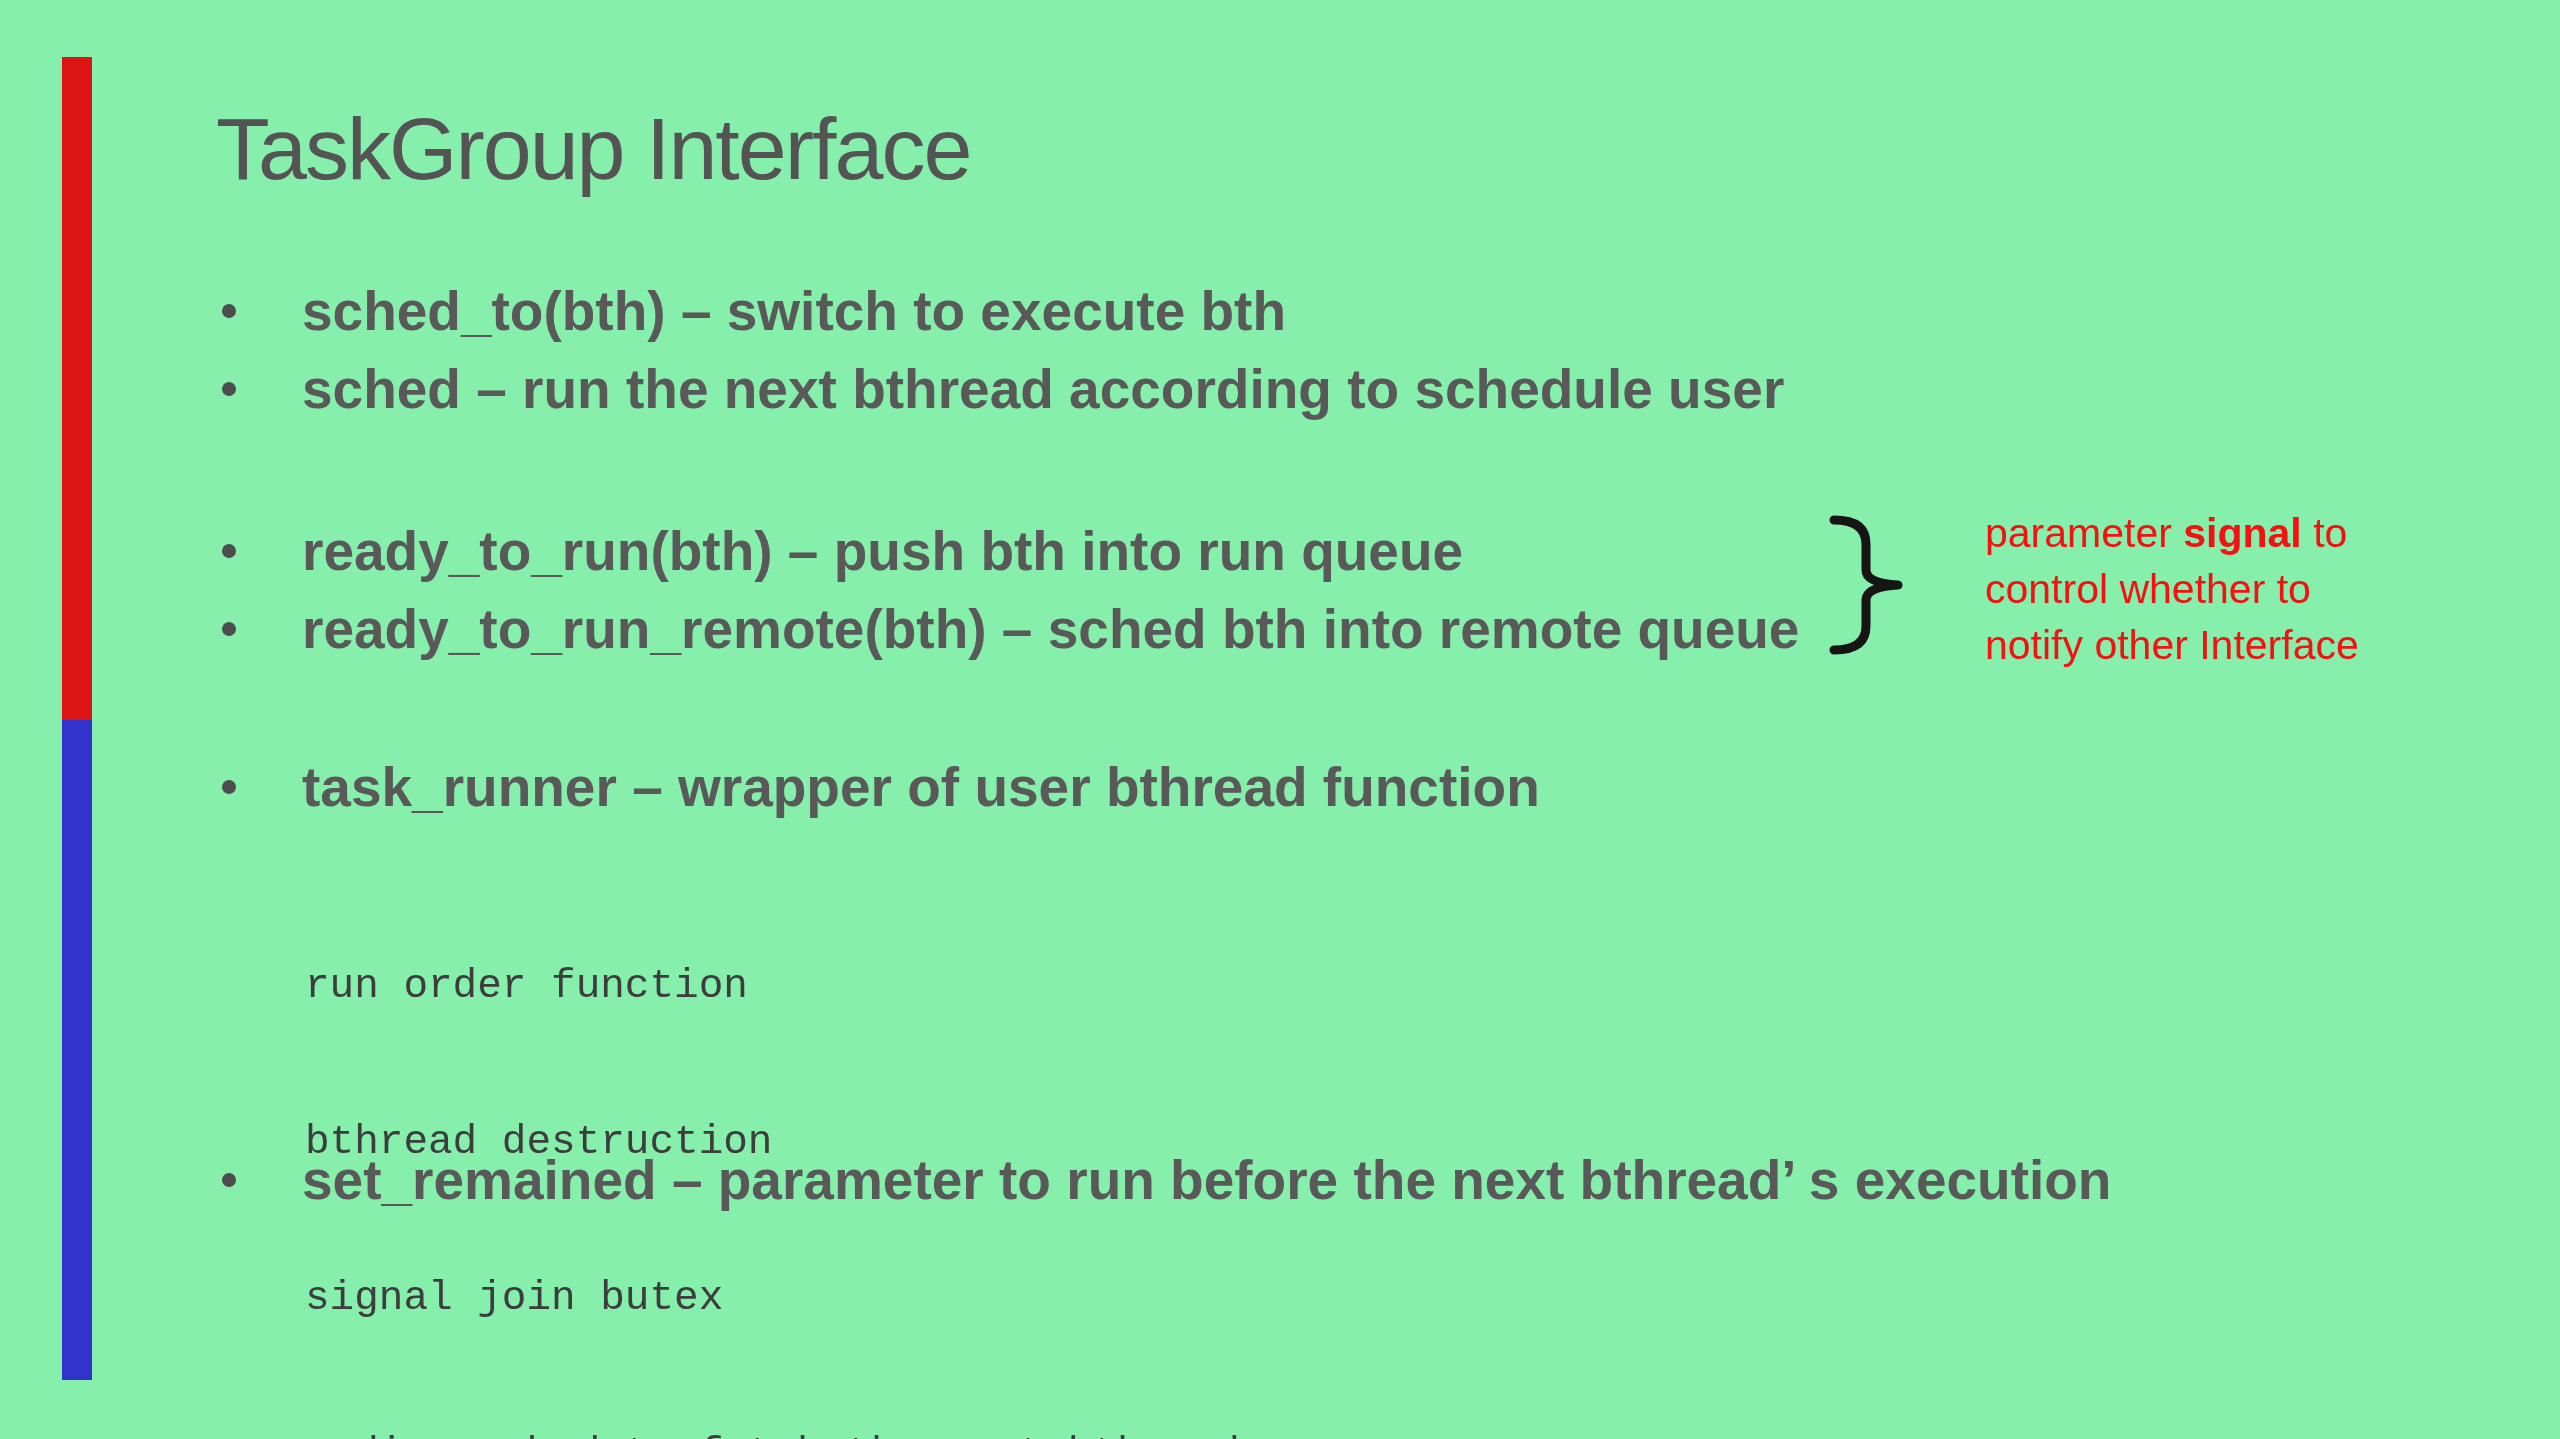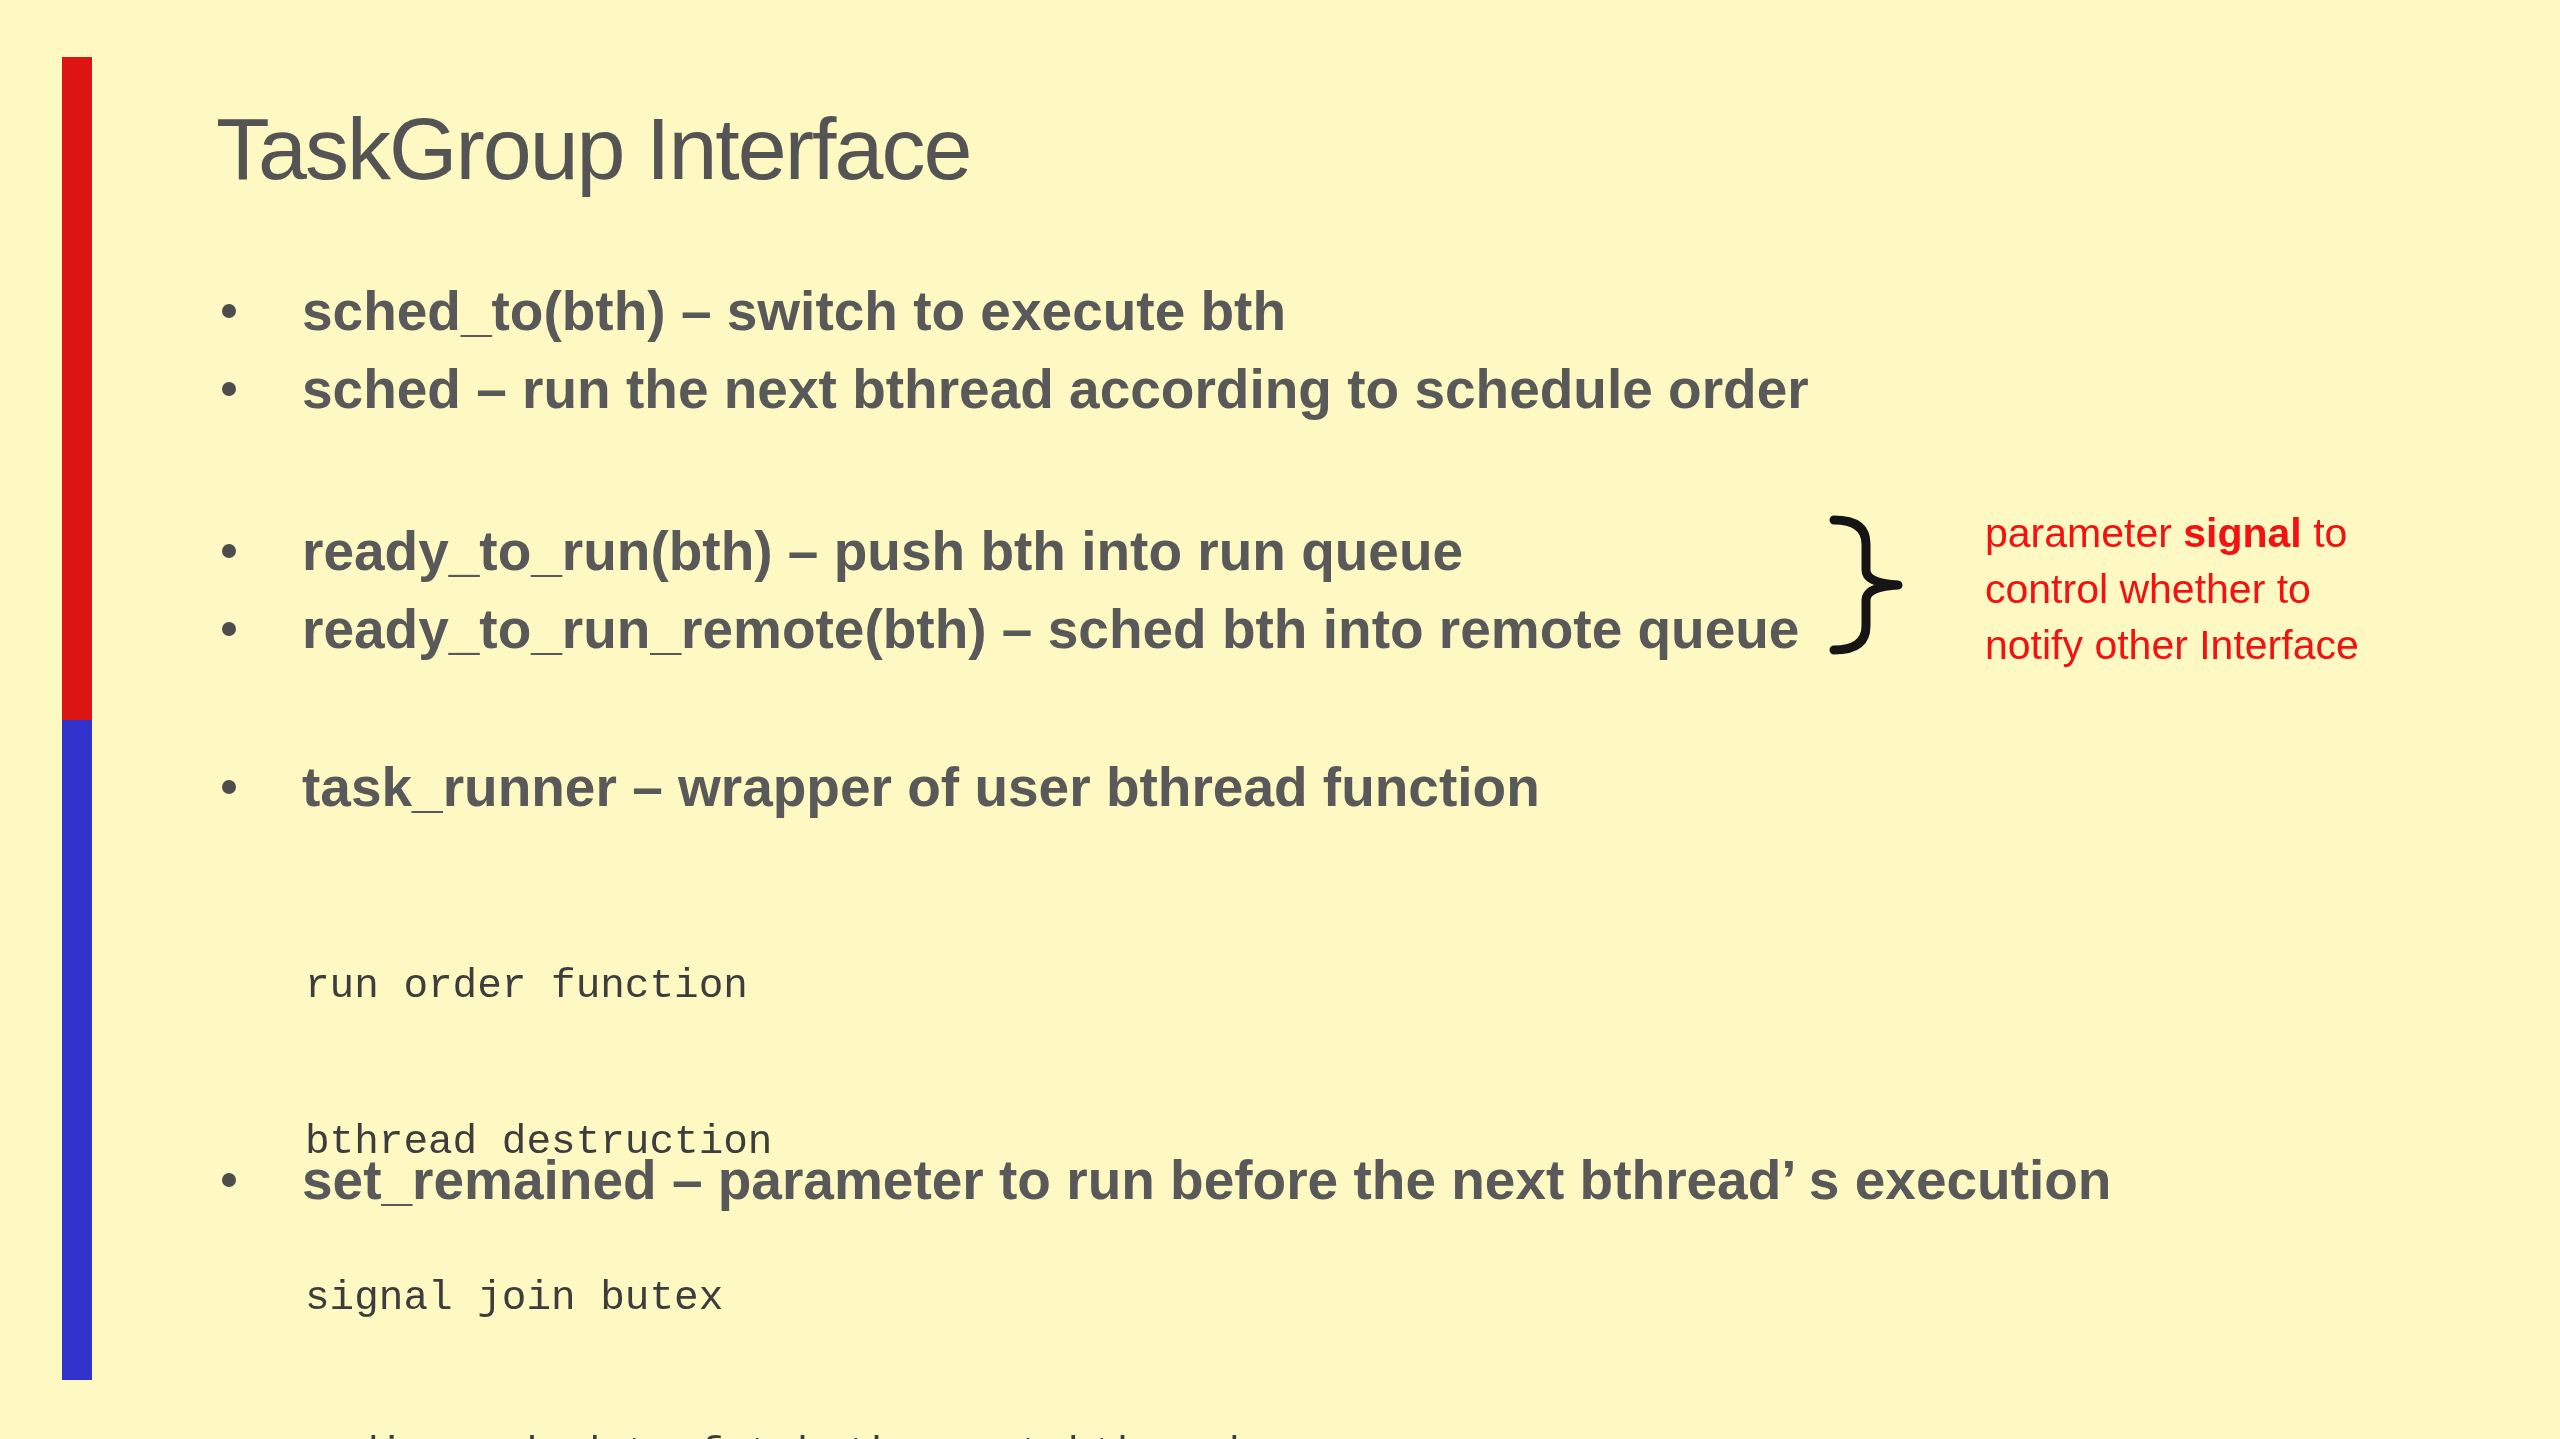--- a/index.html
+++ b/index.html
@@ -8,21 +8,21 @@
     --note-red:#f31111;
     --text-gray:#595959;
   }
   *{margin:0;padding:0;box-sizing:border-box;}
   html,body{background:#ffffff;}
   body{
     width:2560px;height:1439px;
     font-family:"Liberation Sans", sans-serif;
     position:relative;overflow:hidden;
   }
-  .slide{position:absolute;inset:0;background:#fef9c3;}
+  .slide{position:absolute;inset:0;background:#86efac;}
 
   .accent-bar{position:absolute;left:62px;width:30px;}
   .accent-bar.red{top:57px;height:663px;background:var(--red-bar);}
   .accent-bar.blue{top:720px;height:660px;background:var(--blue-bar);}
 
   .title{
     position:absolute;left:216px;top:98px;
     font-size:88px;font-weight:400;letter-spacing:-2px;
     color:#545454;white-space:nowrap;
   }
@@ -67,21 +67,21 @@
 
   <h1 class="title">TaskGroup Interface</h1>
 
   <div class="bullet-group g1">
     <div class="bullet-row">
       <span class="dot"></span>
       <span class="bullet-text">sched_to(bth) – switch to execute bth</span>
     </div>
     <div class="bullet-row">
       <span class="dot"></span>
-      <span class="bullet-text">sched – run the next bthread according to schedule order</span>
+      <span class="bullet-text">sched – run the next bthread according to schedule user</span>
     </div>
   </div>
 
   <div class="bullet-group g2">
     <div class="bullet-row">
       <span class="dot"></span>
       <span class="bullet-text">ready_to_run(bth) – push bth into run queue</span>
     </div>
     <div class="bullet-row">
       <span class="dot"></span>

